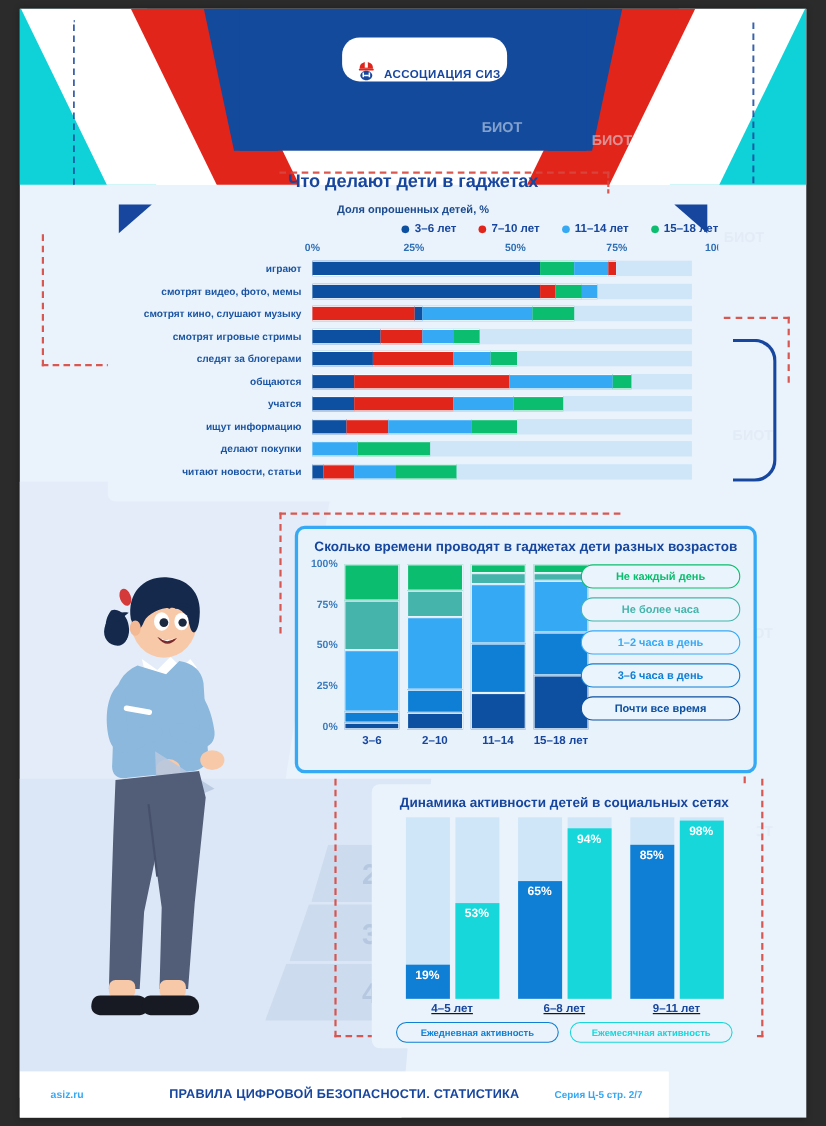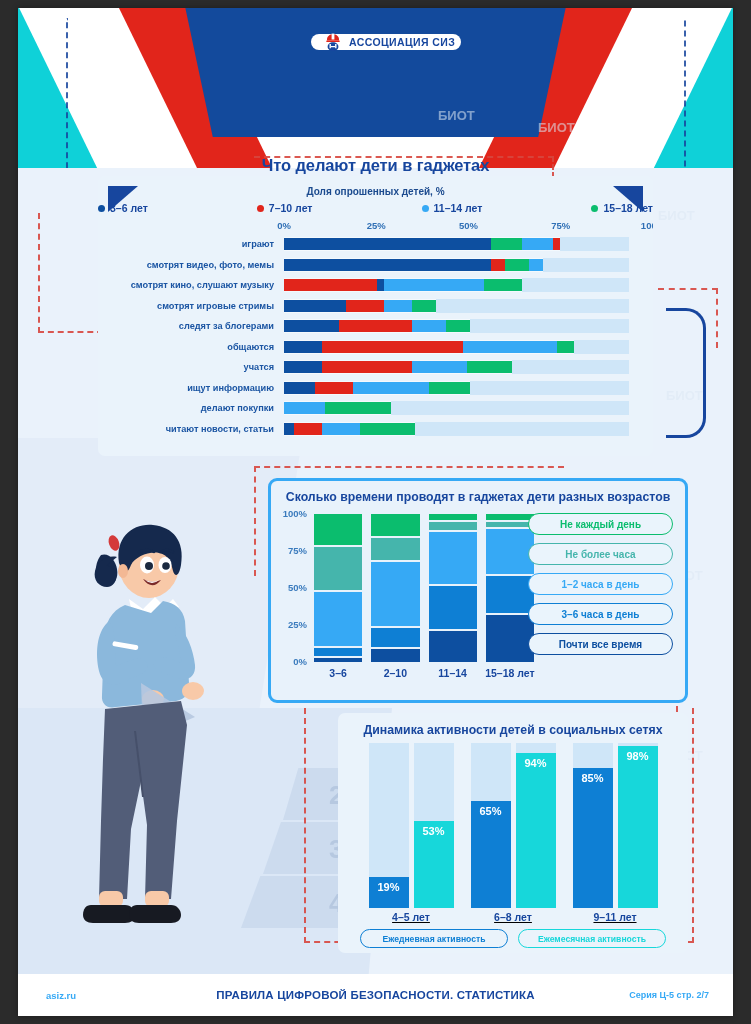--- a/index.html
+++ b/index.html
@@ -28,23 +28,23 @@
   .rd-r { left:500px; top:-10px; width:75px; height:180px; background:#e1251b; transform: skewX(-26deg); }
   .navy { left:200px; top:-10px; width:315px; height:139px; background:#134a9c; }
   .navy-taper-l { left:180px; top:-10px; width:40px; height:139px; background:#134a9c; transform: skewX(12deg); }
   .navy-taper-r { left:495px; top:-10px; width:40px; height:139px; background:#134a9c; transform: skewX(-12deg); }
   .dash-outer {
     position:absolute; left:48px; top:10px; width:620px; height:165px;
     border:2px dashed #17469e; border-top:none;
     border-radius: 0 0 4px 4px; opacity:.85;
   }
   .logo-pill {
-    position:absolute; left:293px; top:26px; width:150px; height:16px;
+    position:absolute; left:293px; top:26px; width:150px; height:40px;
     background:#ffffff; border-radius:16px;
-    display:flex; align-items:center; gap:6px; padding:0 12px;
+    display:flex; align-items:flex-end; gap:6px; padding:0 12px;
   }
   .logo-mark { width:20px; height:20px; position:relative; flex:none; }
   .logo-text { font-size:10.5px; font-weight:bold; color:#17469e; letter-spacing:.4px; white-space:nowrap; }
 
   
   .wm { position:absolute; color:#dde8f4; font-size:13px; font-weight:bold; opacity:.55; pointer-events:none; }
 
   
   .bg-diag { position:absolute; background:#e1ebf7; }
   .bg1 { left:-60px; top:430px; width:300px; height:560px; transform:skewX(-9deg); background:#e3ecf8; }
@@ -59,21 +59,21 @@
   
   .sec-title { position:absolute; font-size:16.5px; font-weight:bold; color:#17469e; letter-spacing:-.1px; white-space:nowrap; }
 
   
   .card { position:absolute; background:#eaf3fb; border-radius:7px; overflow:hidden; }
   .card1 { left:80px; top:168px; width:555px; height:280px; }
   .tri { position:absolute; width:0; height:0; }
   .tri-tl { left:10px; top:10px; border-top:26px solid #17469e; border-right:30px solid transparent; }
   .tri-tr { right:10px; top:10px; border-top:26px solid #17469e; border-left:30px solid transparent; }
   .c1-sub { position:absolute; width:100%; top:10px; text-align:center; font-size:10px; color:#1b4a8e; font-weight:600; }
-  .legend1 { position:absolute; top:26px; width:100%; display:flex; justify-content:space-between; gap:20px; }
+  .legend1 { position:absolute; top:26px; width:100%; display:flex; justify-content:flex-end; gap:20px; }
   .lg-item { display:flex; align-items:center; gap:5px; font-size:10.5px; font-weight:bold; color:#17469e; }
   .lg-dot { width:7px; height:7px; border-radius:50%; }
 
   .axis1 { position:absolute; left:186px; top:44px; width:369px; height:14px; }
   .axis1 span { position:absolute; font-size:9.5px; color:#2f6fb5; font-weight:600; transform:translateX(-50%); }
 
   .rows { position:absolute; left:14px; top:58px; width:527px; }
   .row { position:relative; height:20.5px; display:flex; align-items:center; }
   .row-label { width:172px; text-align:right; padding-right:10px; font-size:9.2px; font-weight:bold; color:#1b55a3; white-space:nowrap; }
   .bar-track { position:relative; width:345px; height:14px; background:#cfe6f8; display:flex; }
@@ -105,21 +105,21 @@
   .c3-xaxis { position:absolute; left:22px; top:198px; width:306px; display:flex;text-decoration:underline; }
   .c3-xaxis span { flex:1; text-align:center; font-size:10.5px; font-weight:bold; color:#17469e; }
   .c3-legend { position:absolute; left:22px; top:216px; width:306px; display:flex; gap:10px; }
   .c3-pill { flex:1; height:19px; border-radius:10px; display:flex; align-items:center; justify-content:center;
              font-size:8.6px; font-weight:bold; background:#eaf3fb; }
 
   
   .girl { position:absolute; left:55px; top:505px; width:170px; height:420px; }
 
   
-  .footer { position:absolute; left:0; bottom:0; width:715px; height:42px; background:#ffffff;
+  .footer { position:absolute; left:0; bottom:0; width:590px; height:42px; background:#ffffff;
             display:flex; align-items:center; }
   .f-url { position:absolute; left:28px; font-size:9.5px; font-weight:bold; color:#36a9f5; }
   .f-mid { width:100%; text-align:center; font-size:11.5px; font-weight:bold; color:#17469e; letter-spacing:.2px; }
   .f-right { position:absolute; right:24px; font-size:9px; font-weight:bold; color:#36a9f5; }
 </style>
 </head>
 <body>
 
 <div class="page">
 

